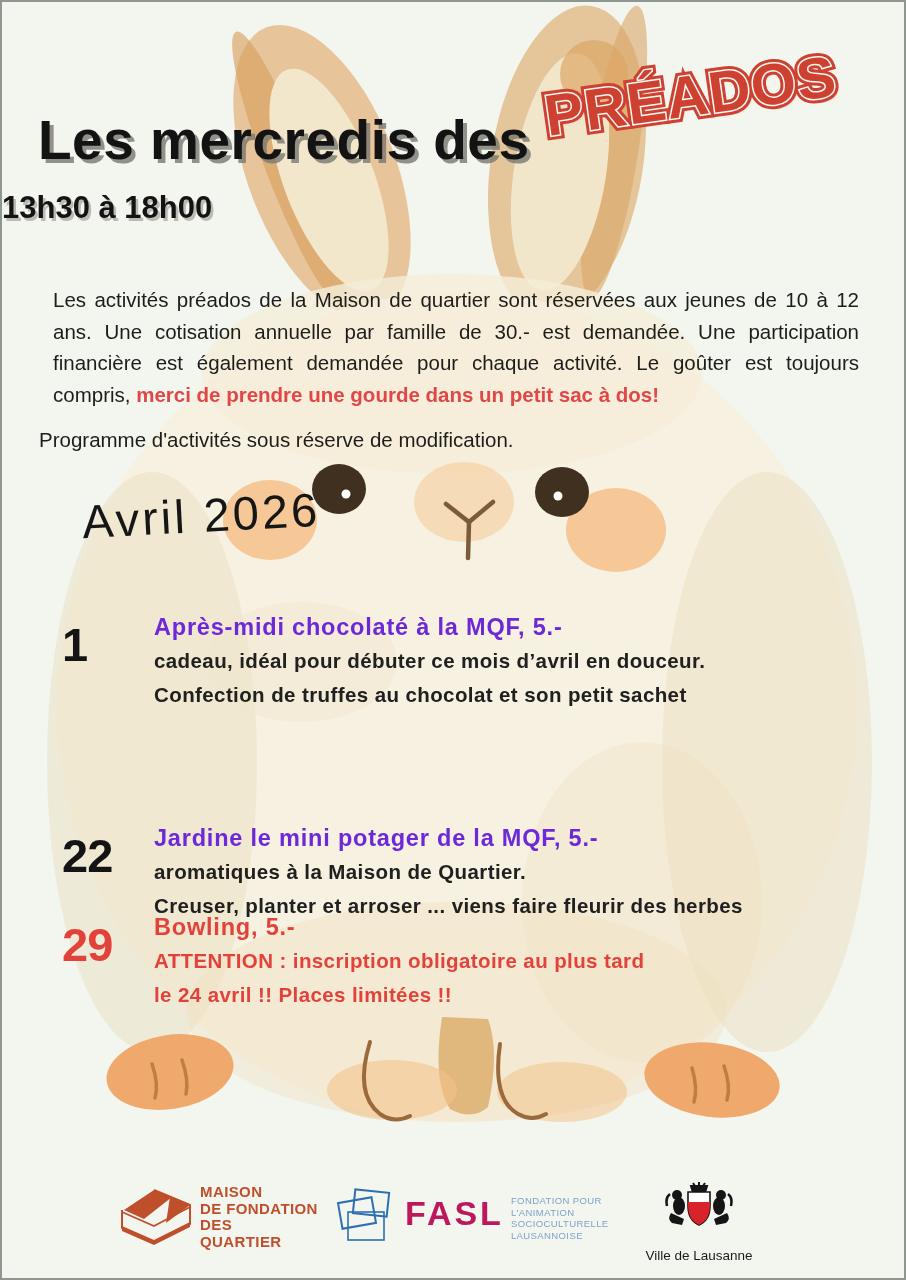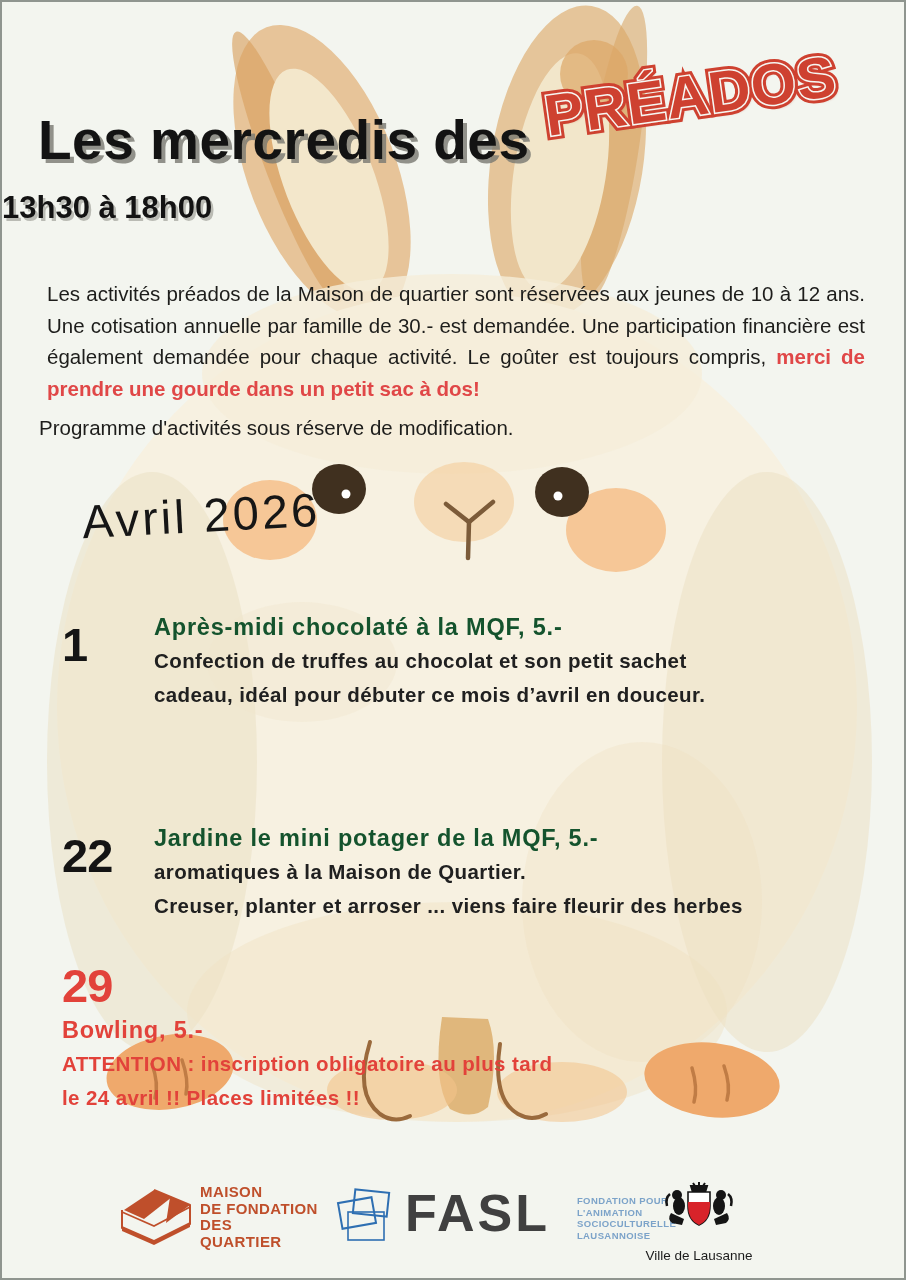--- a/index.html
+++ b/index.html
@@ -28,49 +28,49 @@
   .p-core { color:#ce4130; }
   .subtitle {
     position:absolute; left:0; top:188px; width:100%; z-index:1; 
     font-size:31px; font-weight:700; color:#131313;
     text-shadow:2.5px 2.5px 0 rgba(130,130,122,.5);
   }
 
   
   .intro-block { position:absolute; left:37px; top:268px; width:834px; z-index:1;
     font-size:20.5px; line-height:31.5px; color:#1d1d1b; }
-  .intro-block p { margin:8px; text-align:justify; }
+  .intro-block p { margin:14px; text-align:justify; }
   .warn { color:#e04747; font-weight:700; }
 
   
   .month {
     position:absolute; left:80px; top:486px; z-index:1;
     font-size:47px; font-weight:400; letter-spacing:3px; color:#161616;
     transform:rotate(-3deg);
   }
 
   
   .event { position:absolute; left:60px; display:flex; z-index:1; }
-  .e1 { top:608px; } .e2 { top:787px;margin-top:32px; } .e3 { top:949px;flex-direction:column; }
+  .e1 { top:608px; } .e2 { top:787px;margin-top:32px; } .e3 { top:908px; }
   .day { width:92px; font-size:47px; font-weight:700; line-height:1.15; color:#141414; letter-spacing:-1px; padding-top:8px; }
   .ev-body { max-width:680px; }
-  .ev-title { font-size:23.5px; font-weight:800; letter-spacing:.8px; line-height:34px; color:#14532d; }
+  .ev-title { font-size:23.5px; font-weight:800; letter-spacing:.8px; line-height:34px; color:#6d28d9; }
   .ev-line { font-size:20.5px; font-weight:700; letter-spacing:.4px; line-height:34px; color:#202020; }
   .red-event .day, .red-event .ev-title, .red-event .ev-line { color:#e2423a; }
 
   
   .footer { position:absolute; left:0; top:1126px; width:100%; z-index:1;
     text-align:center; font-size:13px; line-height:21px; color:#3b3b38; }
 
   
   .mqf { position:absolute; left:112px; top:1180px; display:flex; gap:8px; z-index:1; }
   .mqf-text { color:#bf4f2b; font-size:15px; font-weight:700; line-height:16.5px; letter-spacing:.4px; padding-top:2px; }
   .fasl { position:absolute; left:334px; top:1184px; display:flex; align-items:flex-start; gap:7px; z-index:1; }
-  .fasl-name { font-size:52px; font-weight:700; color:#404040; letter-spacing:3px; line-height:54px; }
-  .fasl-tag { font-size:9.5px; font-weight:700; color:#7ca3c9; line-height:11.5px; letter-spacing:.4px; padding-top:9px;margin-left:20px; }
+  .fasl-name { font-size:34px; font-weight:700; color:#be185d; letter-spacing:3px; line-height:54px; }
+  .fasl-tag { font-size:9.5px; font-weight:400; color:#7ca3c9; line-height:11.5px; letter-spacing:.4px; padding-top:9px; }
   .fasl-tag div { white-space:nowrap; }
   .lausanne { position:absolute; left:642px; top:1180px; width:110px; text-align:center; z-index:1; }
   .lausanne-label { font-size:13.5px; color:#1b1b1b; margin-top:12px; }
 </style>
 </head>
 <body>
 
 <div class="page">
 
   <svg class="bunny" width="906" height="1280" viewBox="0 0 906 1280" aria-hidden="true">
@@ -130,22 +130,22 @@
     <p><span>Les activités préados de la Maison de quartier sont réservées aux jeunes de 10 à 12 ans. Une cotisation annuelle par famille de 30.- est demandée. Une participation financière est également demandée pour chaque activité. Le goûter est toujours compris, </span><strong class="warn">merci de prendre une gourde dans un petit sac à dos!</strong></p>
     <div class="note">Programme d'activités sous réserve de modification.</div>
   </div>
 
   <div class="month">Avril 2026</div>
 
   <div class="event e1">
     <div class="day">1</div>
     <div class="ev-body">
       <div class="ev-title">Après-midi chocolaté à la MQF, 5.-</div>
+      <div class="ev-line">cadeau, idéal pour débuter ce mois d’avril en douceur.</div>
       <div class="ev-line">Confection de truffes au chocolat et son petit sachet</div>
-      <div class="ev-line">cadeau, idéal pour débuter ce mois d’avril en douceur.</div>
     </div>
   </div>
 
   <div class="event e2">
     <div class="day">22</div>
     <div class="ev-body">
       <div class="ev-title">Jardine le mini potager de la MQF, 5.-</div>
       <div class="ev-line">aromatiques à la Maison de Quartier.</div>
       <div class="ev-line">Creuser, planter et arroser ... viens faire fleurir des herbes</div>
     </div>

